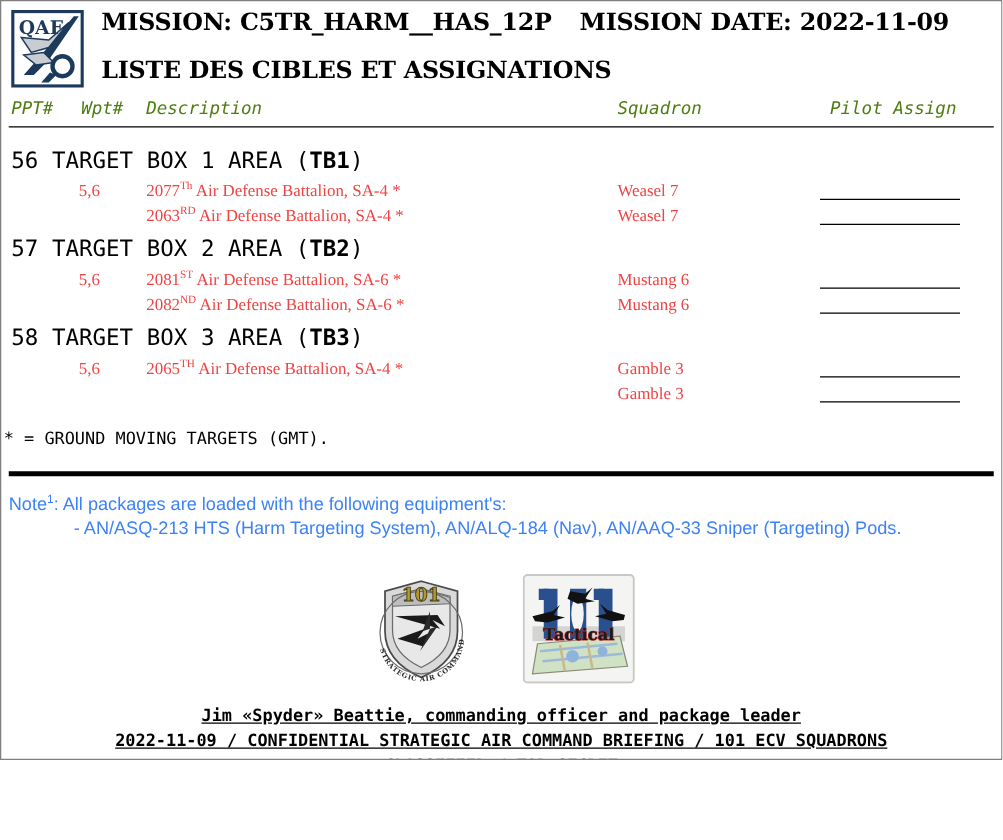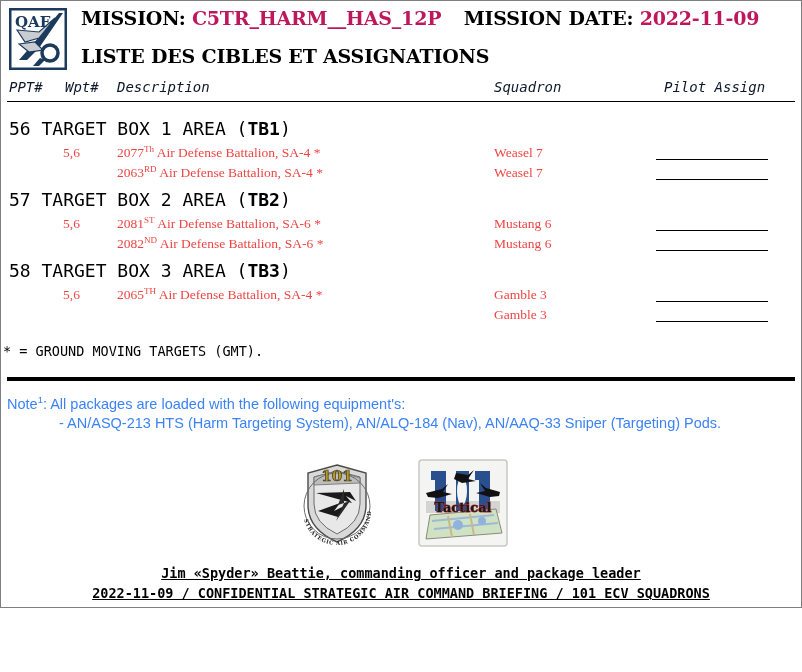--- a/index.html
+++ b/index.html
@@ -39,21 +39,21 @@
     left: 80px;
     top: 6px;
     white-space: nowrap;
     font-family: "DejaVu Serif", serif;
     font-weight: bold;
     font-size: 19px;
     letter-spacing: -0.2px;
     color: #000000;
   }
   .mission-line .val {
-    color: #be185d;
+    color: #000000;
   }
   .mission-label-2 { margin-left: 16px; }
   .subtitle {
     position: absolute;
     left: 80px;
     top: 44px;
     white-space: nowrap;
     font-family: "DejaVu Serif", serif;
     font-weight: bold;
     font-size: 19px;
@@ -67,21 +67,21 @@
     height: 22px;
     margin: 0 6px 0 6px;
     border-bottom: 1.5px solid #000;
   }
   .col-head span {
     position: absolute;
     top: 0;
     font-family: "DejaVu Sans Mono", monospace;
     font-style: italic;
     font-size: 14px;
-    color: #0f172a;
+    color: #4d7c0f;
     white-space: nowrap;
   }
   .ch-ppt  { left: 2px; }
   .ch-wpt  { left: 58px; }
   .ch-desc { left: 110px; }
   .ch-sqd  { left: 487px; }
   .ch-pil  { left: 657px; }
 
   
   .list {

